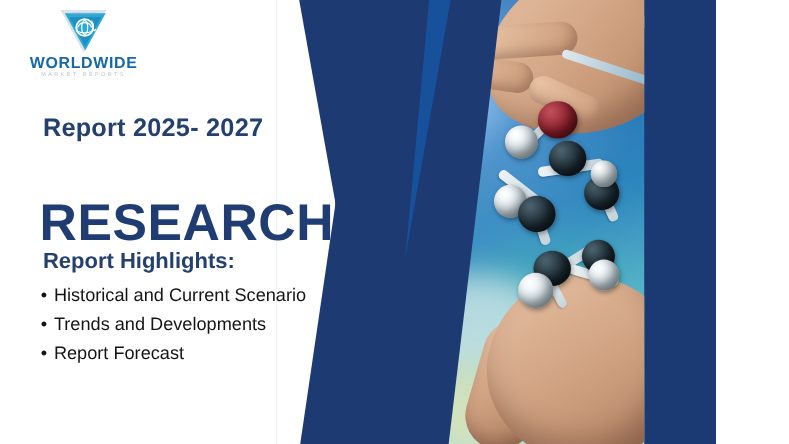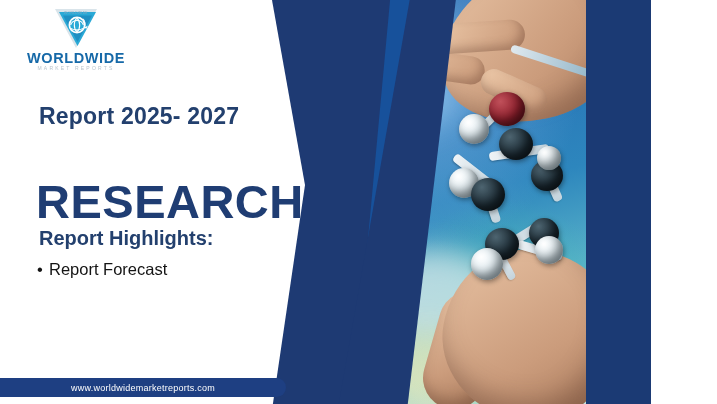--- a/index.html
+++ b/index.html
@@ -258,21 +258,20 @@
       <div id="logo-word">WORLDWIDE</div>
       <div id="logo-sub">MARKET REPORTS</div>
     </div>
 
     <div id="report-years">Report 2025- 2027</div>
     <div id="title-2">RESEARCH</div>
 
     <div id="highlights-heading">Report Highlights:</div>
 
     <ul id="bullets">
+      <li><span class="dot">•</span><span>Historical and Current Scenario</span></li>
+      <li><span class="dot">•</span><span>Trends and Developments</span></li>
       <li><span class="dot">•</span><span>Report Forecast</span></li>
     </ul>
 
-    <div id="url-bar">
-      <span id="url-text">www.worldwidemarketreports.com</span>
-    </div>
   </div>
 
 </div>
 
 </body></html>

